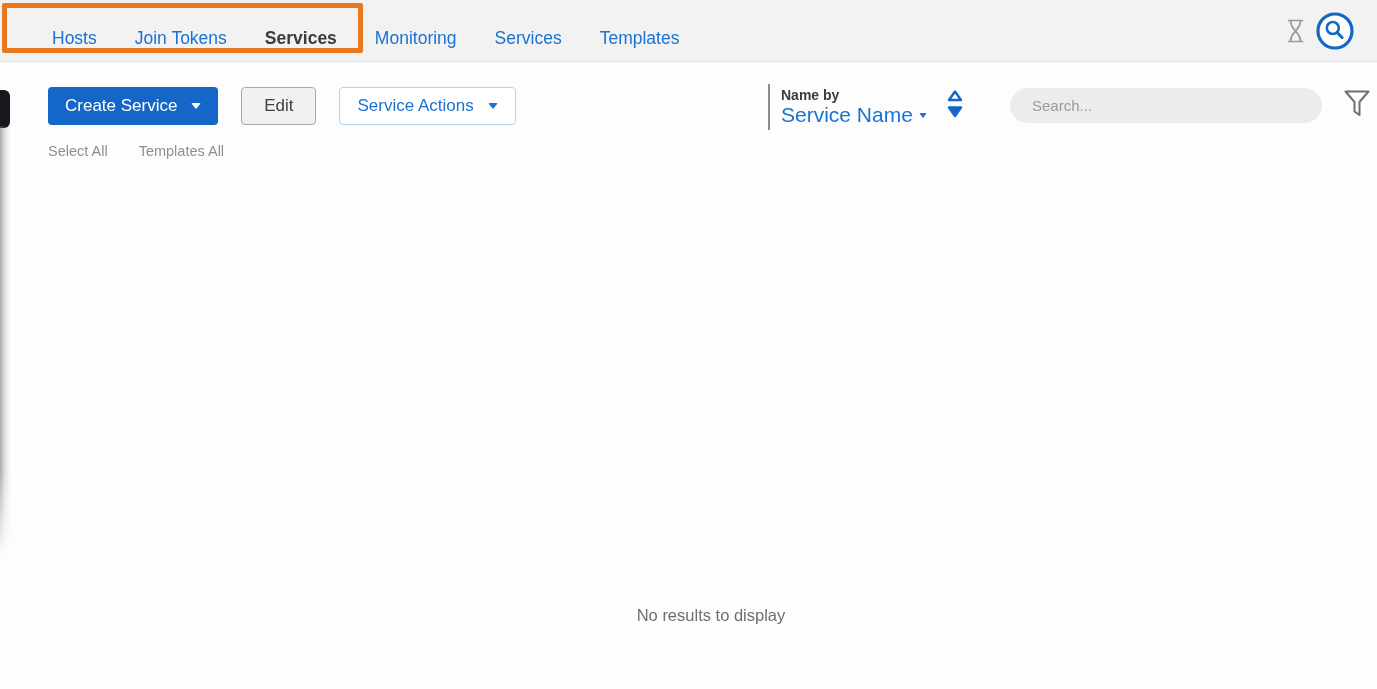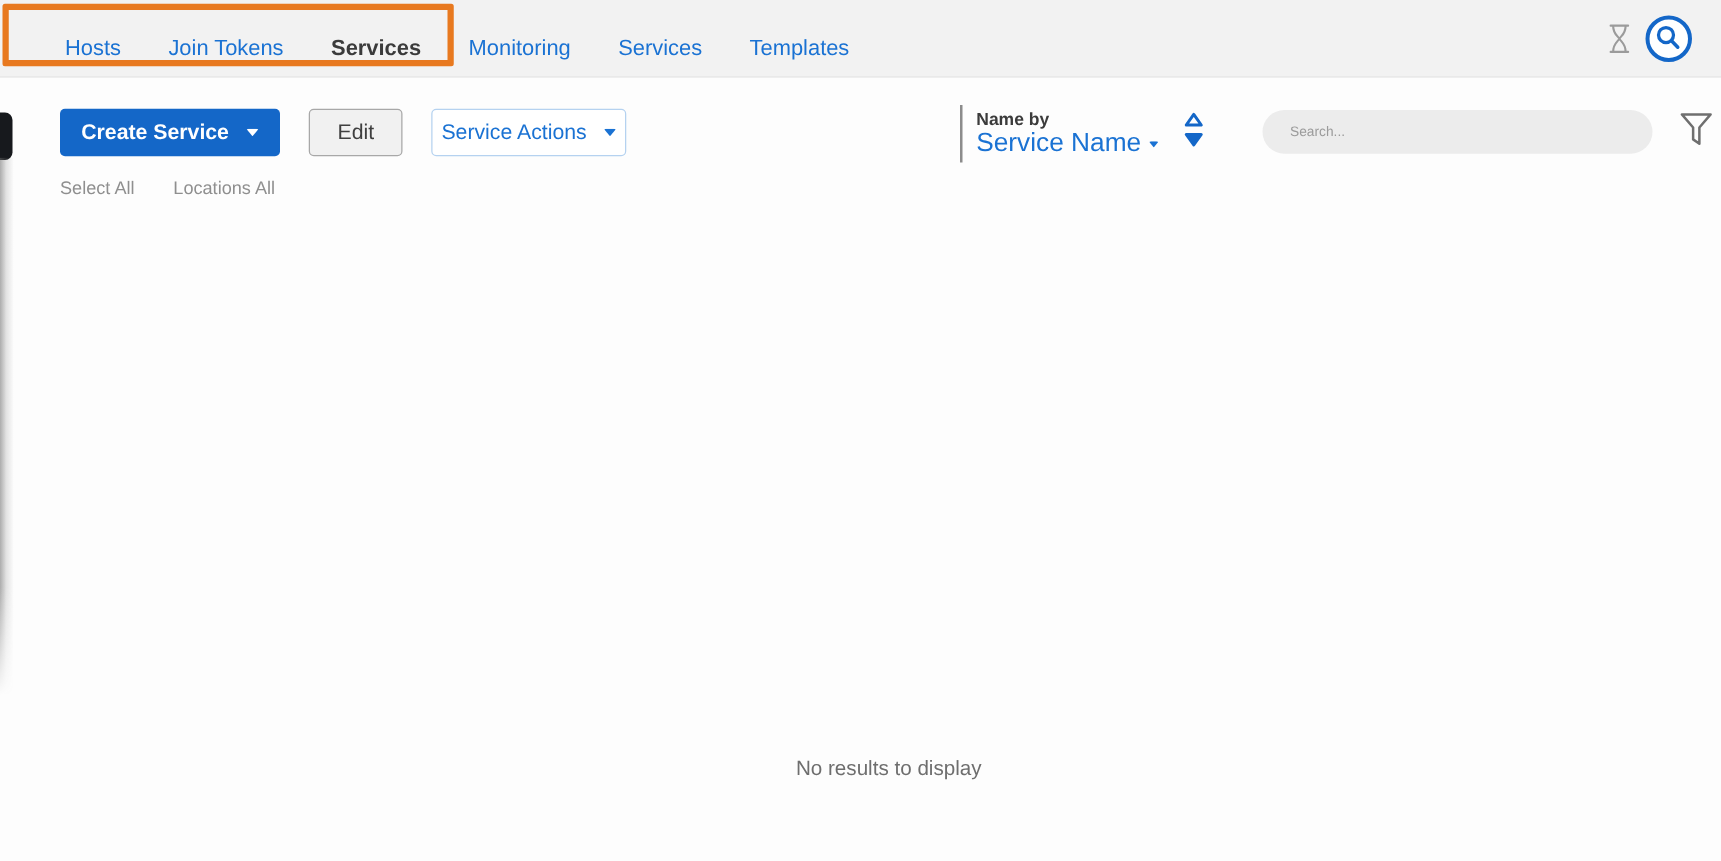--- a/index.html
+++ b/index.html
@@ -40,27 +40,27 @@
   .toolbar {
     position: absolute; left: 48px; top: 87px;
     display: flex; align-items: center; gap: 23px;
   }
   .btn {
     height: 38px; border-radius: 4px; font-size: 17px;
     display: inline-flex; align-items: center; justify-content: center;
     cursor: pointer; font-family: inherit;
   }
   .btn-primary {
-    background: #1467c8; color: #ffffff; border: none; padding: 0 17px; gap: 14px; font-weight: bold;
+    background: #1467c8; color: #ffffff; border: none; padding: 0 17px; gap: 14px;
   }
   .btn-neutral {
     background: #f1f1f1; color: #3f3f3f; border: 1px solid #a8a8a8; width: 75px;
   }
   .btn-outline {
-    background: #ffffff; color: #1a72d3; border: 1px solid #b5d2f0; padding: 0 7px; gap: 14px;
+    background: #ffffff; color: #1a72d3; border: 1px solid #b5d2f0; padding: 0 17px; gap: 14px;
   }
   .caret-down {
     width: 0; height: 0; display: inline-block;
     border-left: 5.5px solid transparent; border-right: 5.5px solid transparent;
     border-top: 6.5px solid currentColor; border-radius: 2px;
   }
   .caret-down.small {
     border-left-width: 4px; border-right-width: 4px; border-top-width: 5px;
     margin-left: 6px; position: relative; top: 1px;
   }
@@ -84,21 +84,21 @@
   }
   .sort-toggle { position: absolute; left: 946px; top: 89px; cursor: pointer; }
 
   
   .search-pill {
     position: absolute; left: 1010px; top: 88px; width: 312px; height: 35px;
     background: #ececec; border-radius: 18px;
   }
   .search-pill input {
     width: 100%; height: 100%; background: transparent; border: none; outline: none;
-    padding: 12px 22px; font-size: 11px; color: #555; font-family: inherit;
+    padding: 12px 22px; font-size: 15px; color: #555; font-family: inherit;
   }
   .search-pill input::placeholder { color: #9b9b9b; opacity: 1; }
   .filter-funnel { position: absolute; left: 1343px; top: 89px; cursor: pointer; }
 
   
   .drawer-tab {
     position: absolute; left: 0; top: 90px; width: 10px; height: 38px;
     background: #17191d; border-radius: 0 6px 6px 0;
   }
   .drawer-shadow {
@@ -157,21 +157,21 @@
       <span>Edit</span>
     </button>
     <button class="btn btn-outline">
       <span>Service Actions</span>
       <span class="caret-down"></span>
     </button>
   </div>
 
   <div class="select-links">
     <span>Select All</span>
-    <span>Locations All</span>
+    <span>Templates All</span>
   </div>
 
   <div class="sort-divider"></div>
   <div class="sort-group">
     <div class="sort-label">Name by</div>
     <div class="sort-value">
       <span>Service Name</span>
       <span class="caret-down small"></span>
     </div>
   </div>

